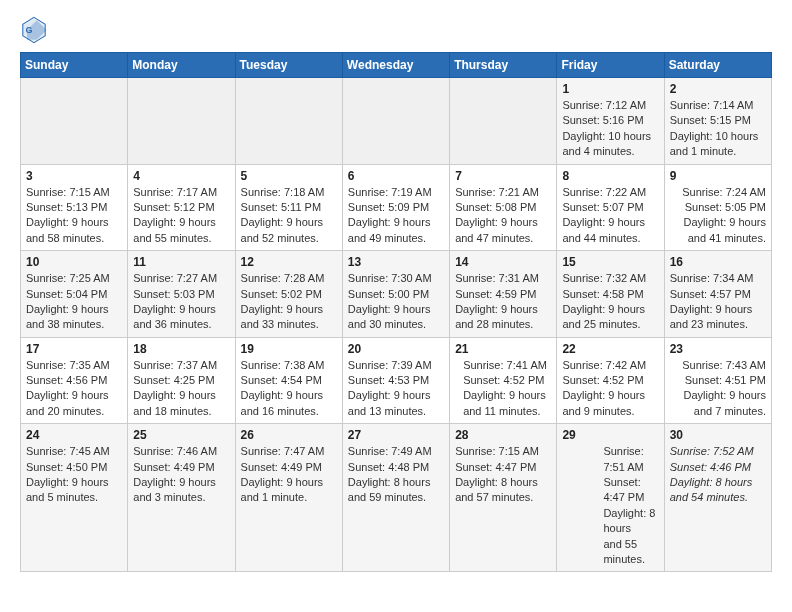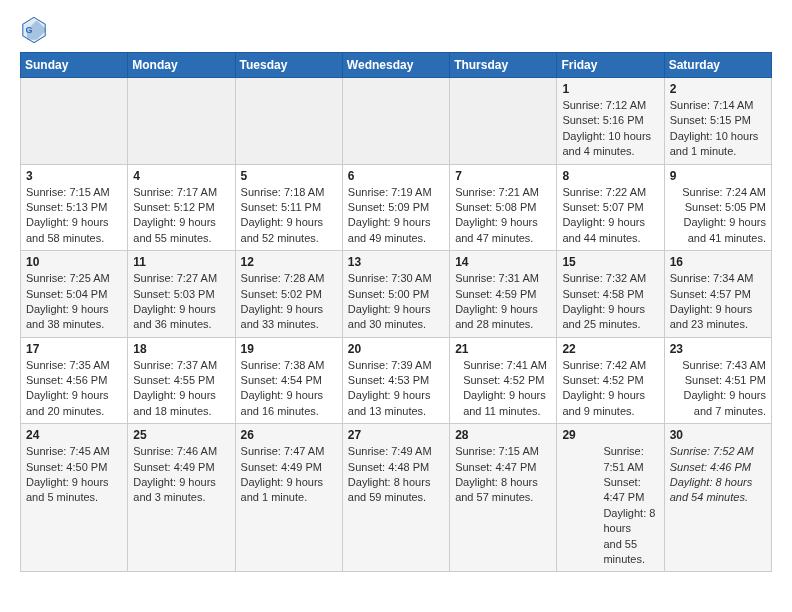--- a/index.html
+++ b/index.html
@@ -256,21 +256,21 @@
           <td>
             <span class="day-number">17</span>
             <div class="day-info" style="white-space: pre-line;">Sunrise: 7:35 AM
 Sunset: 4:56 PM
 Daylight: 9 hours
 and 20 minutes.</div>
           </td>
           <td>
             <span class="day-number">18</span>
             <div class="day-info" style="white-space: pre-line;">Sunrise: 7:37 AM
-Sunset: 4:55 PM
+Sunset: 4:25 PM
 Daylight: 9 hours
 and 18 minutes.</div>
           </td>
           <td>
             <span class="day-number">19</span>
             <div class="day-info" style="white-space: pre-line;">Sunrise: 7:38 AM
 Sunset: 4:54 PM
 Daylight: 9 hours
 and 16 minutes.</div>
           </td>

